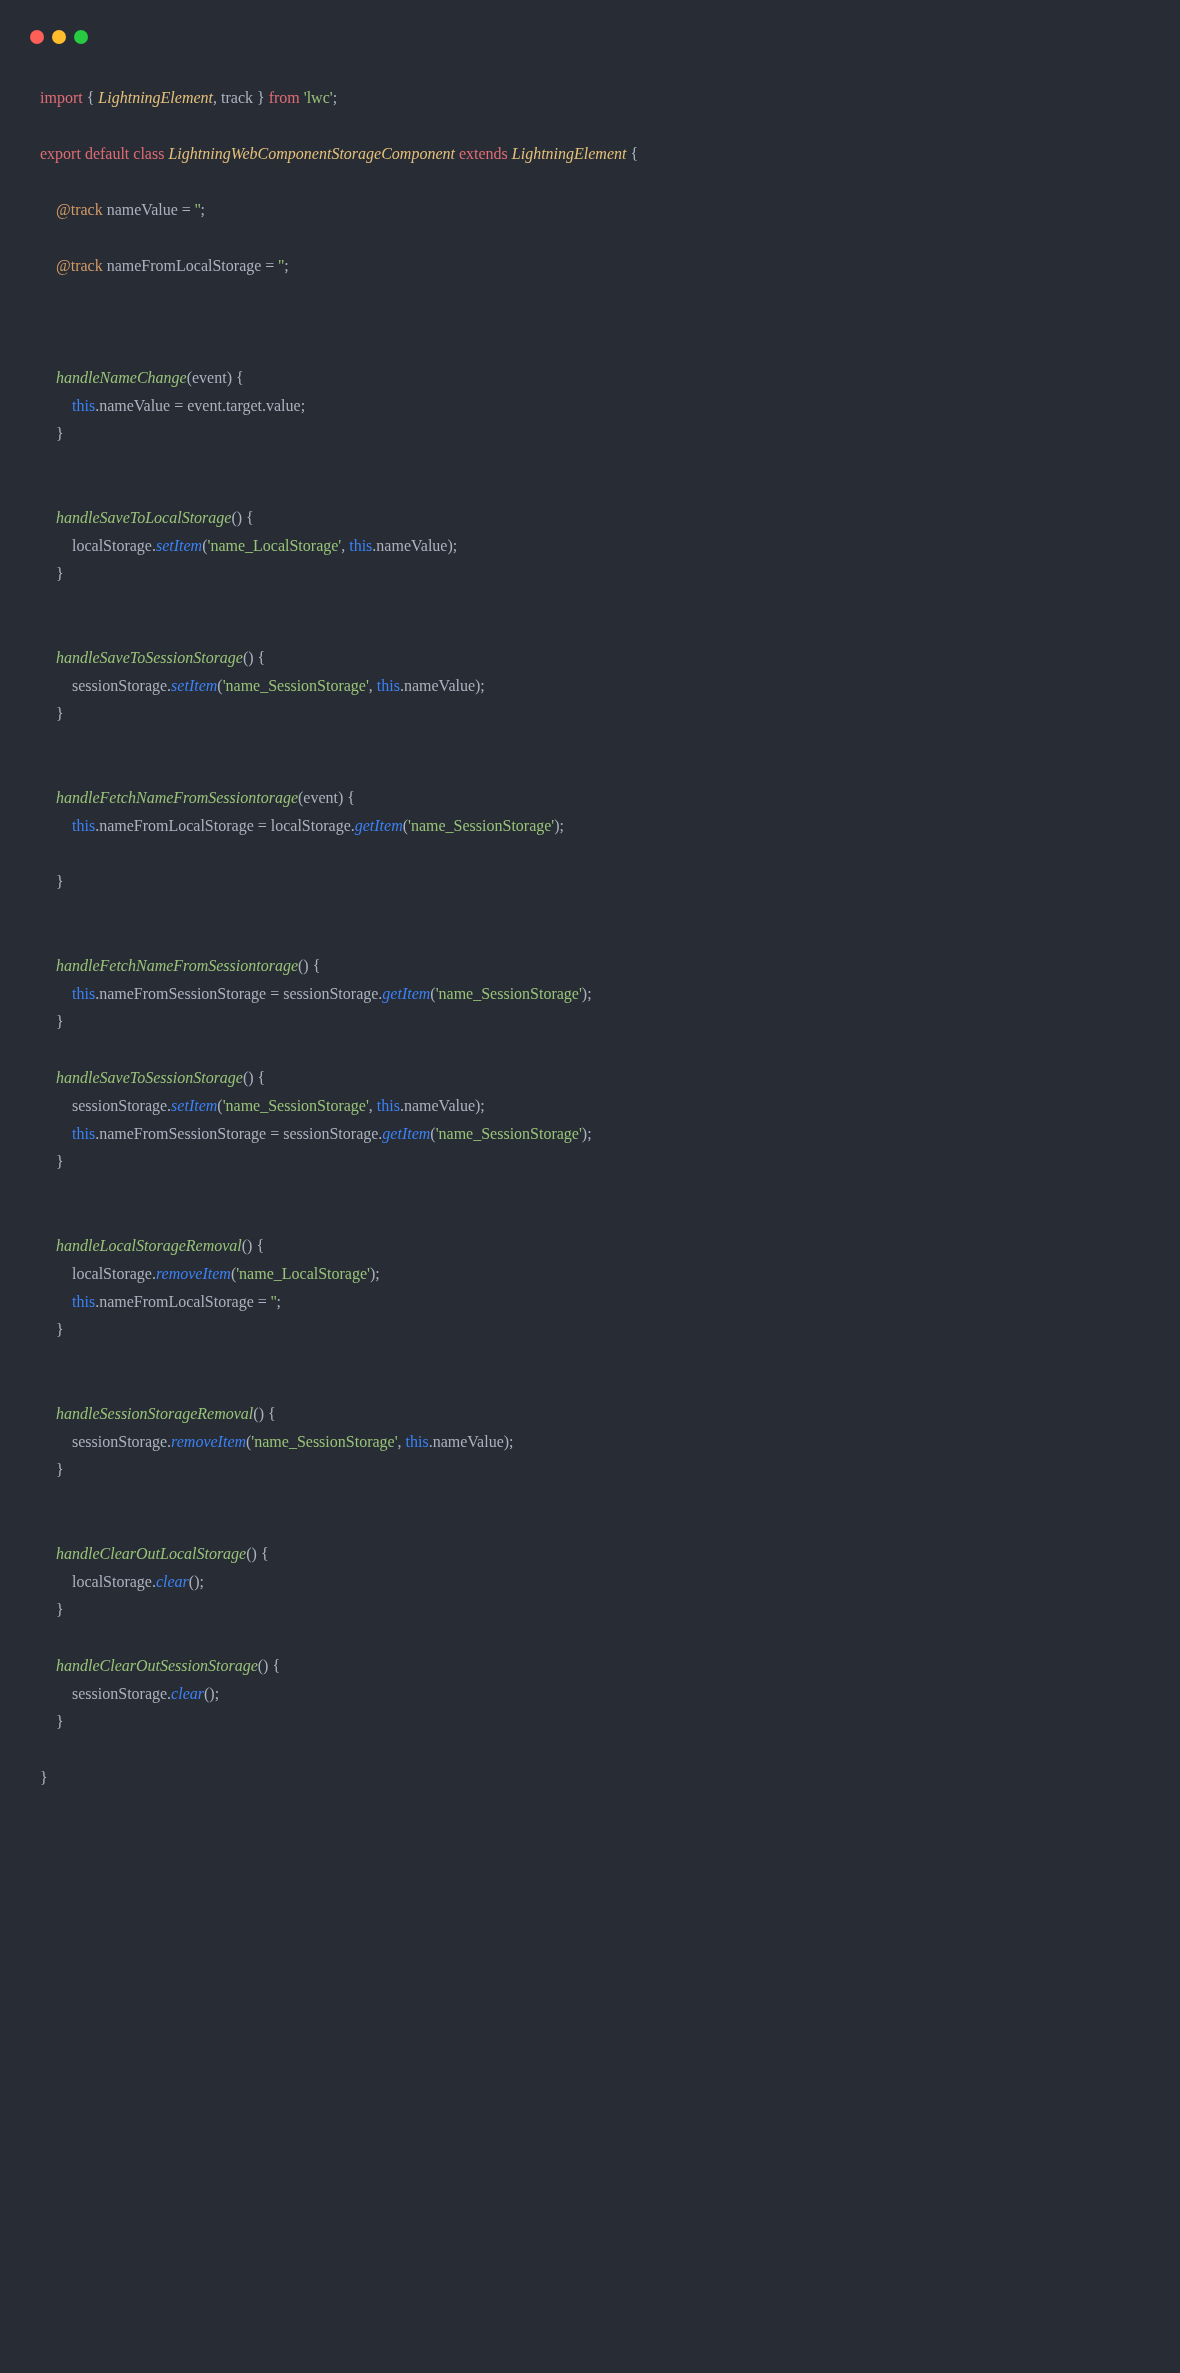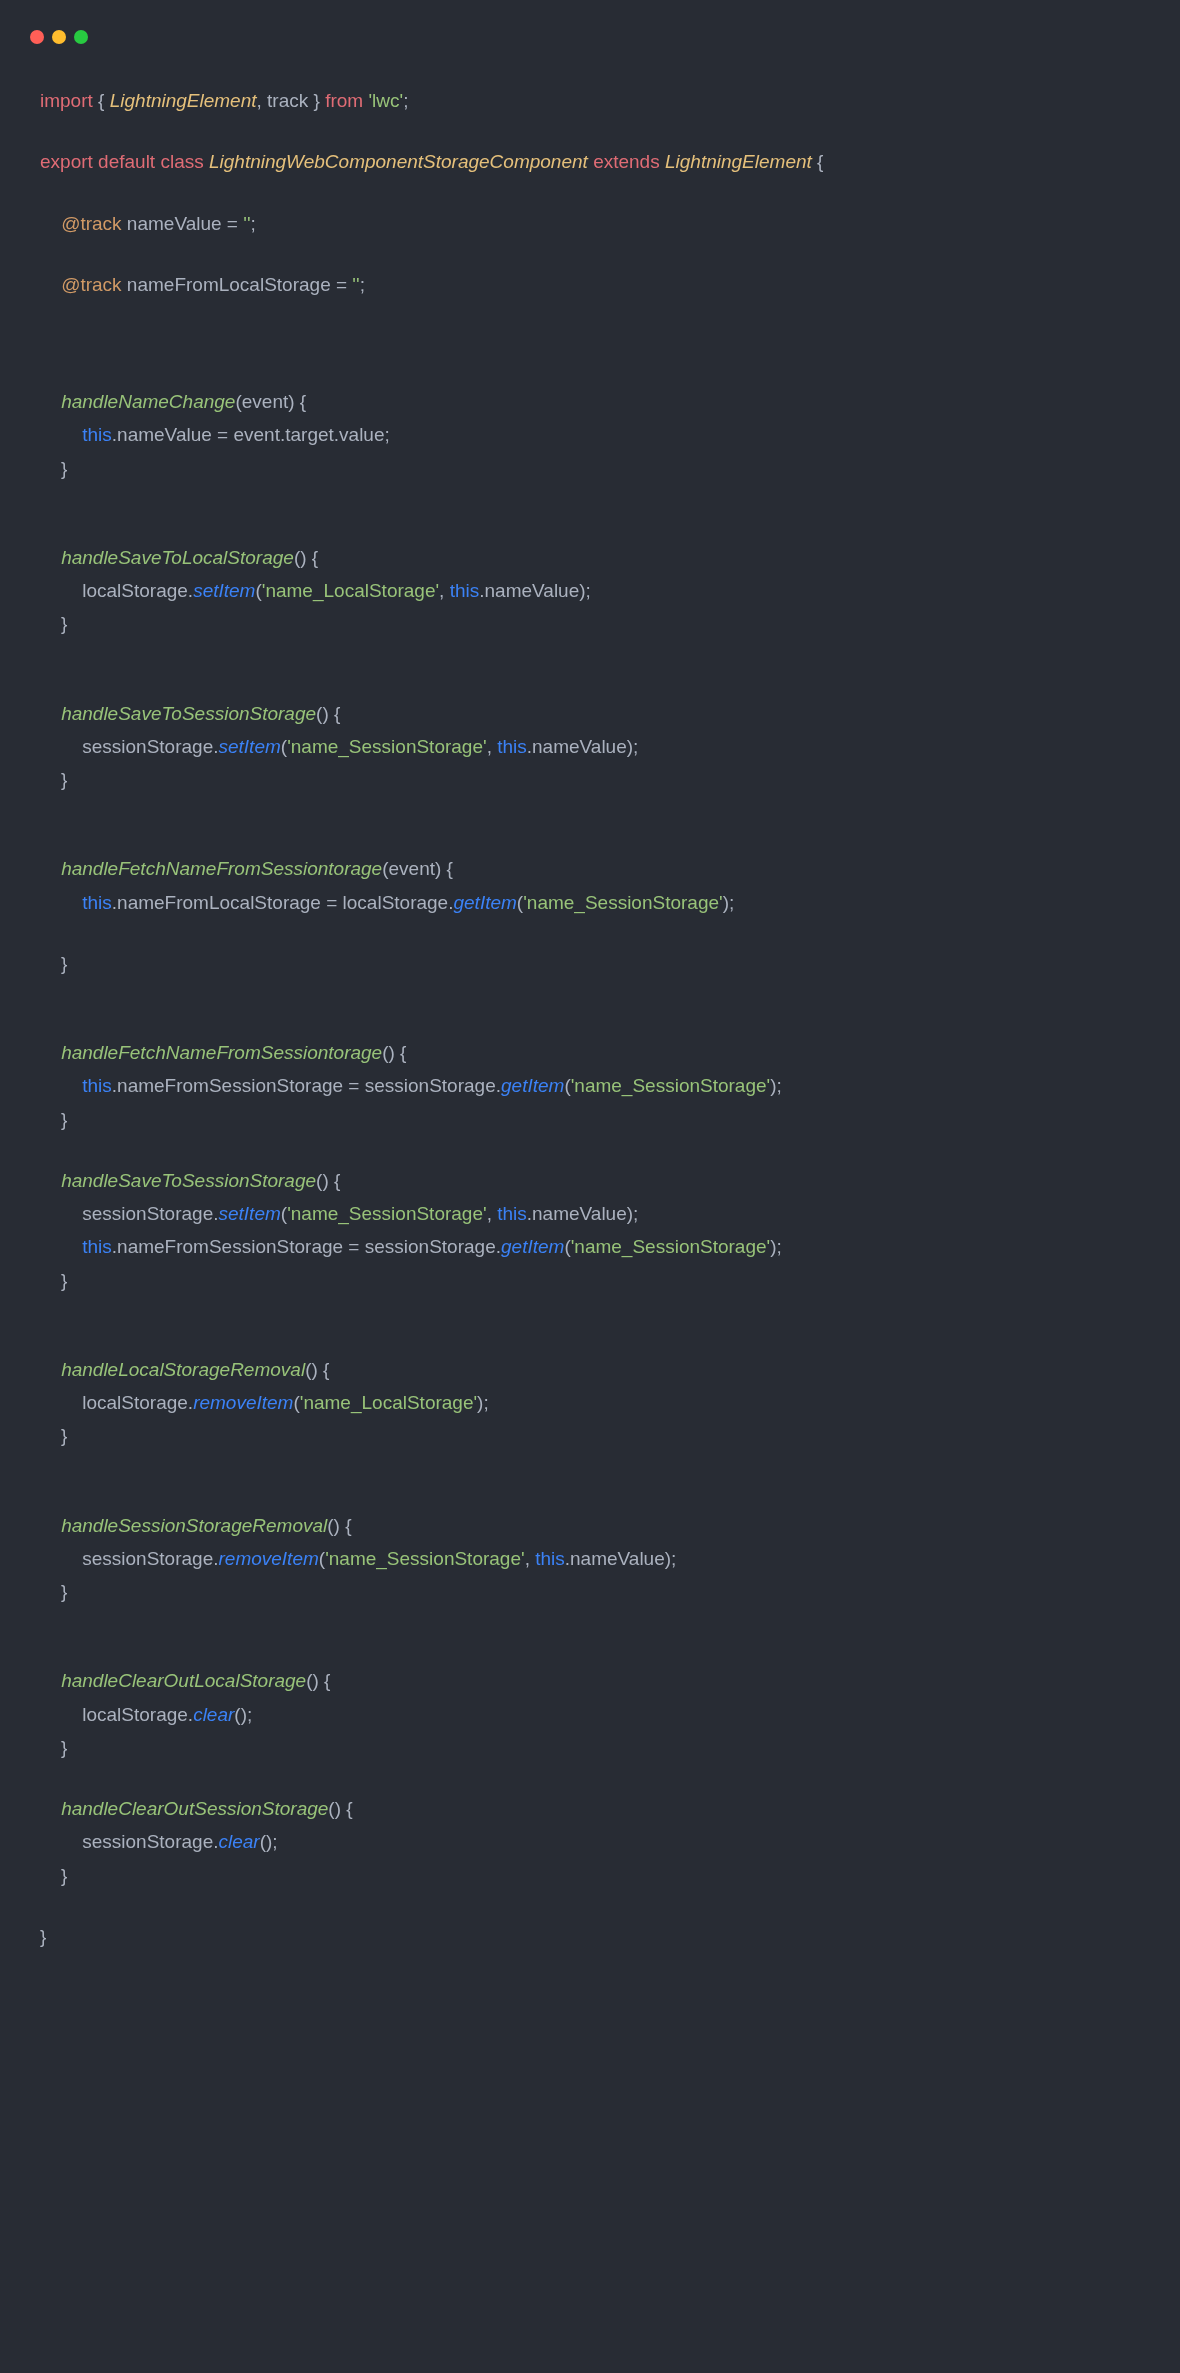--- a/index.html
+++ b/index.html
@@ -45,23 +45,23 @@
     .dot-yellow { background-color: #ffbd2e; }
     .dot-green { background-color: #28ca41; }
 
     .code-area {
       padding: 0 10px;
     }
 
     .line {
       display: block;
       white-space: pre;
-      font-size: 19px;
+      font-size: 16px;
       line-height: 1.75;
-      font-family: Liberation Sans, sans-serif;
+      font-family: Liberation Serif, serif;
     }
 
     .kw-pink { color: #e06c75; }       
     .kw-purple { color: #3b82f6; }     
     .kw-green { color: #98c379; }      
     .kw-yellow { color: #e5c07b; }     
     .kw-white { color: #abb2bf; }      
     .kw-cyan { color: #3b82f6; }       
     .kw-orange { color: #d19a66; }     
 
@@ -154,20 +154,21 @@
 
     <span class="line"><span class="kw-white">    }</span></span>
 
     <span class="empty-line"></span>
     <span class="empty-line"></span>
 
     <span class="line"><span class="kw-white">    </span><span class="kw-green italic">handleLocalStorageRemoval</span><span class="kw-white">() {</span></span>
 
     <span class="line"><span class="kw-white">        localStorage.</span><span class="kw-cyan italic">removeItem</span><span class="kw-white">(</span><span class="kw-green">'name_LocalStorage'</span><span class="kw-white">);</span></span>
 
+    <span class="line"><span class="kw-white">        </span><span class="kw-purple">this</span><span class="kw-white">.nameFromLocalStorage = </span><span class="kw-green">''</span><span class="kw-white">;</span></span>
 
     <span class="line"><span class="kw-white">    }</span></span>
 
     <span class="empty-line"></span>
     <span class="empty-line"></span>
 
     <span class="line"><span class="kw-white">    </span><span class="kw-green italic">handleSessionStorageRemoval</span><span class="kw-white">() {</span></span>
 
     <span class="line"><span class="kw-white">        sessionStorage.</span><span class="kw-cyan italic">removeItem</span><span class="kw-white">(</span><span class="kw-green">'name_SessionStorage'</span><span class="kw-white">, </span><span class="kw-purple">this</span><span class="kw-white">.nameValue);</span></span>
 

